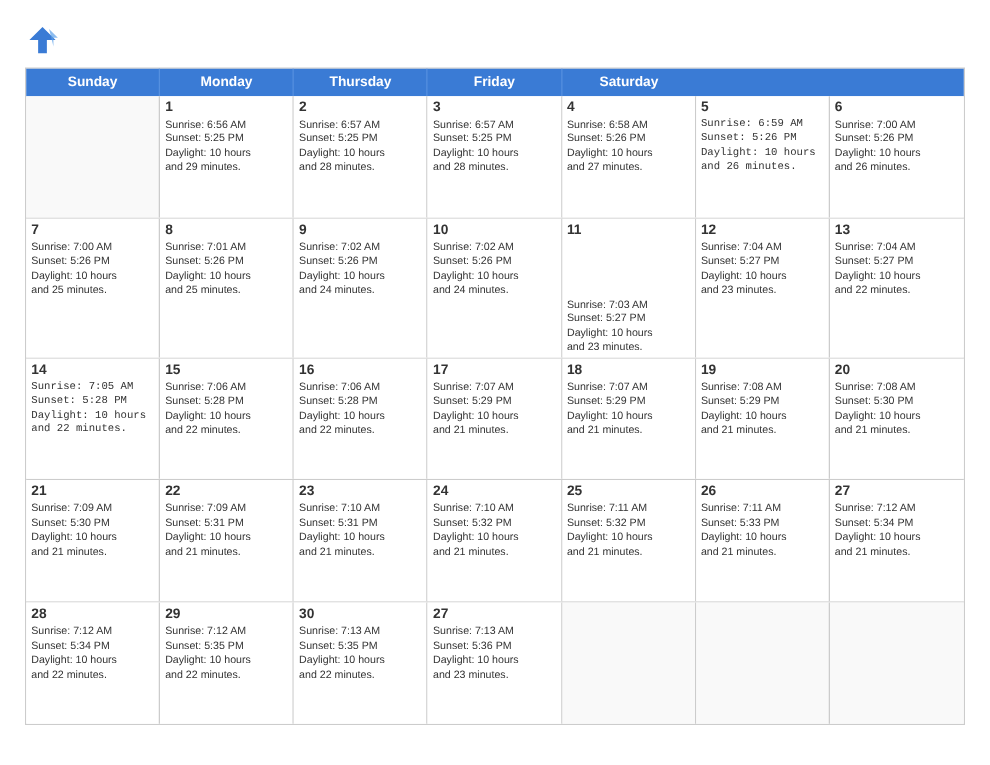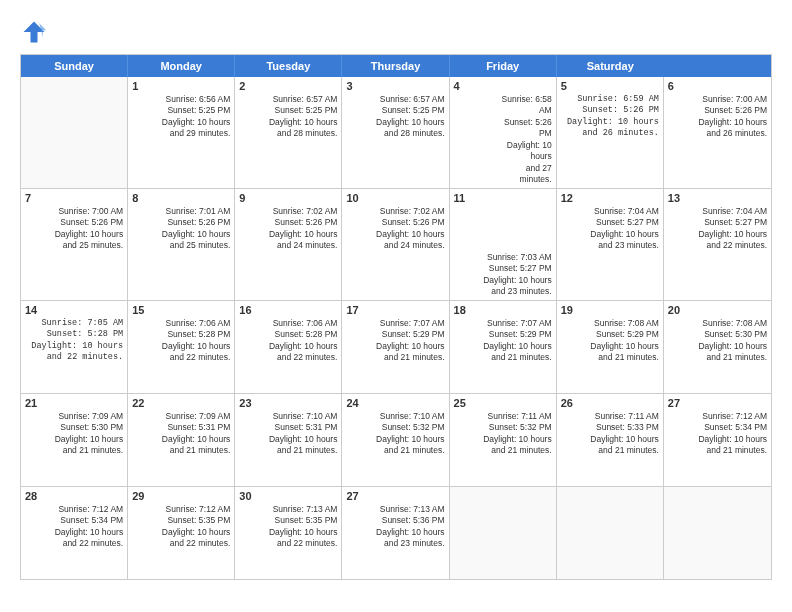--- a/index.html
+++ b/index.html
@@ -106,21 +106,20 @@
     .day-num {
       font-size: 11px;
       font-weight: bold;
       margin-bottom: 2px;
       display: block;
     }
     .day-info {
       font-size: 8.5px;
       line-height: 1.35;
       color: #333;
-      text-align: right;
     }
   </style>
 </head>
 <body>
 
 <div class="page">
   <div class="header">
     <div class="logo">
       <svg class="logo-icon" viewBox="0 0 32 32">
         <polygon points="16,4 28,16 20,16 20,28 12,28 12,16 4,16" fill="#3a7bd5"></polygon>
@@ -134,21 +133,20 @@
     <div class="title-block">
       <div class="month-title"></div>
       <div class="location"></div>
     </div>
   </div>
 
   <div class="calendar">
     <div class="cal-header">
     <div class="cal-header-cell">Sunday</div>
         <div class="cal-header-cell">Monday</div>
-        <div class="cal-header-cell">Tuesday</div>
         <div class="cal-header-cell">Thursday</div>
         <div class="cal-header-cell">Friday</div>
         <div class="cal-header-cell">Saturday</div>
       </div>
     <div class="cal-body">
     <div class="cal-row">
           <div class="cal-cell empty"></div>
           <div class="cal-cell">
             <span class="day-num">1</span>
             <div class="day-info" style="white-space: pre-line;">Sunrise: 6:56 AM
@@ -165,21 +163,21 @@
           </div>
           <div class="cal-cell">
             <span class="day-num">3</span>
             <div class="day-info" style="white-space: pre-line;">Sunrise: 6:57 AM
 Sunset: 5:25 PM
 Daylight: 10 hours
 and 28 minutes.</div>
           </div>
           <div class="cal-cell">
             <span class="day-num">4</span>
-            <div class="day-info" style="white-space: pre-line; margin-left: 44px;">Sunrise: 6:58 AM
+            <div class="day-info" style="white-space: pre-line;">Sunrise: 6:58 AM
 Sunset: 5:26 PM
 Daylight: 10 hours
 and 27 minutes.</div>
           </div>
           <div class="cal-cell">
             <span class="day-num">5</span>
             <div class="day-info" style="white-space: pre-line; font-family: Liberation Mono, monospace;">Sunrise: 6:59 AM
 Sunset: 5:26 PM
 Daylight: 10 hours
 and 26 minutes.</div>

